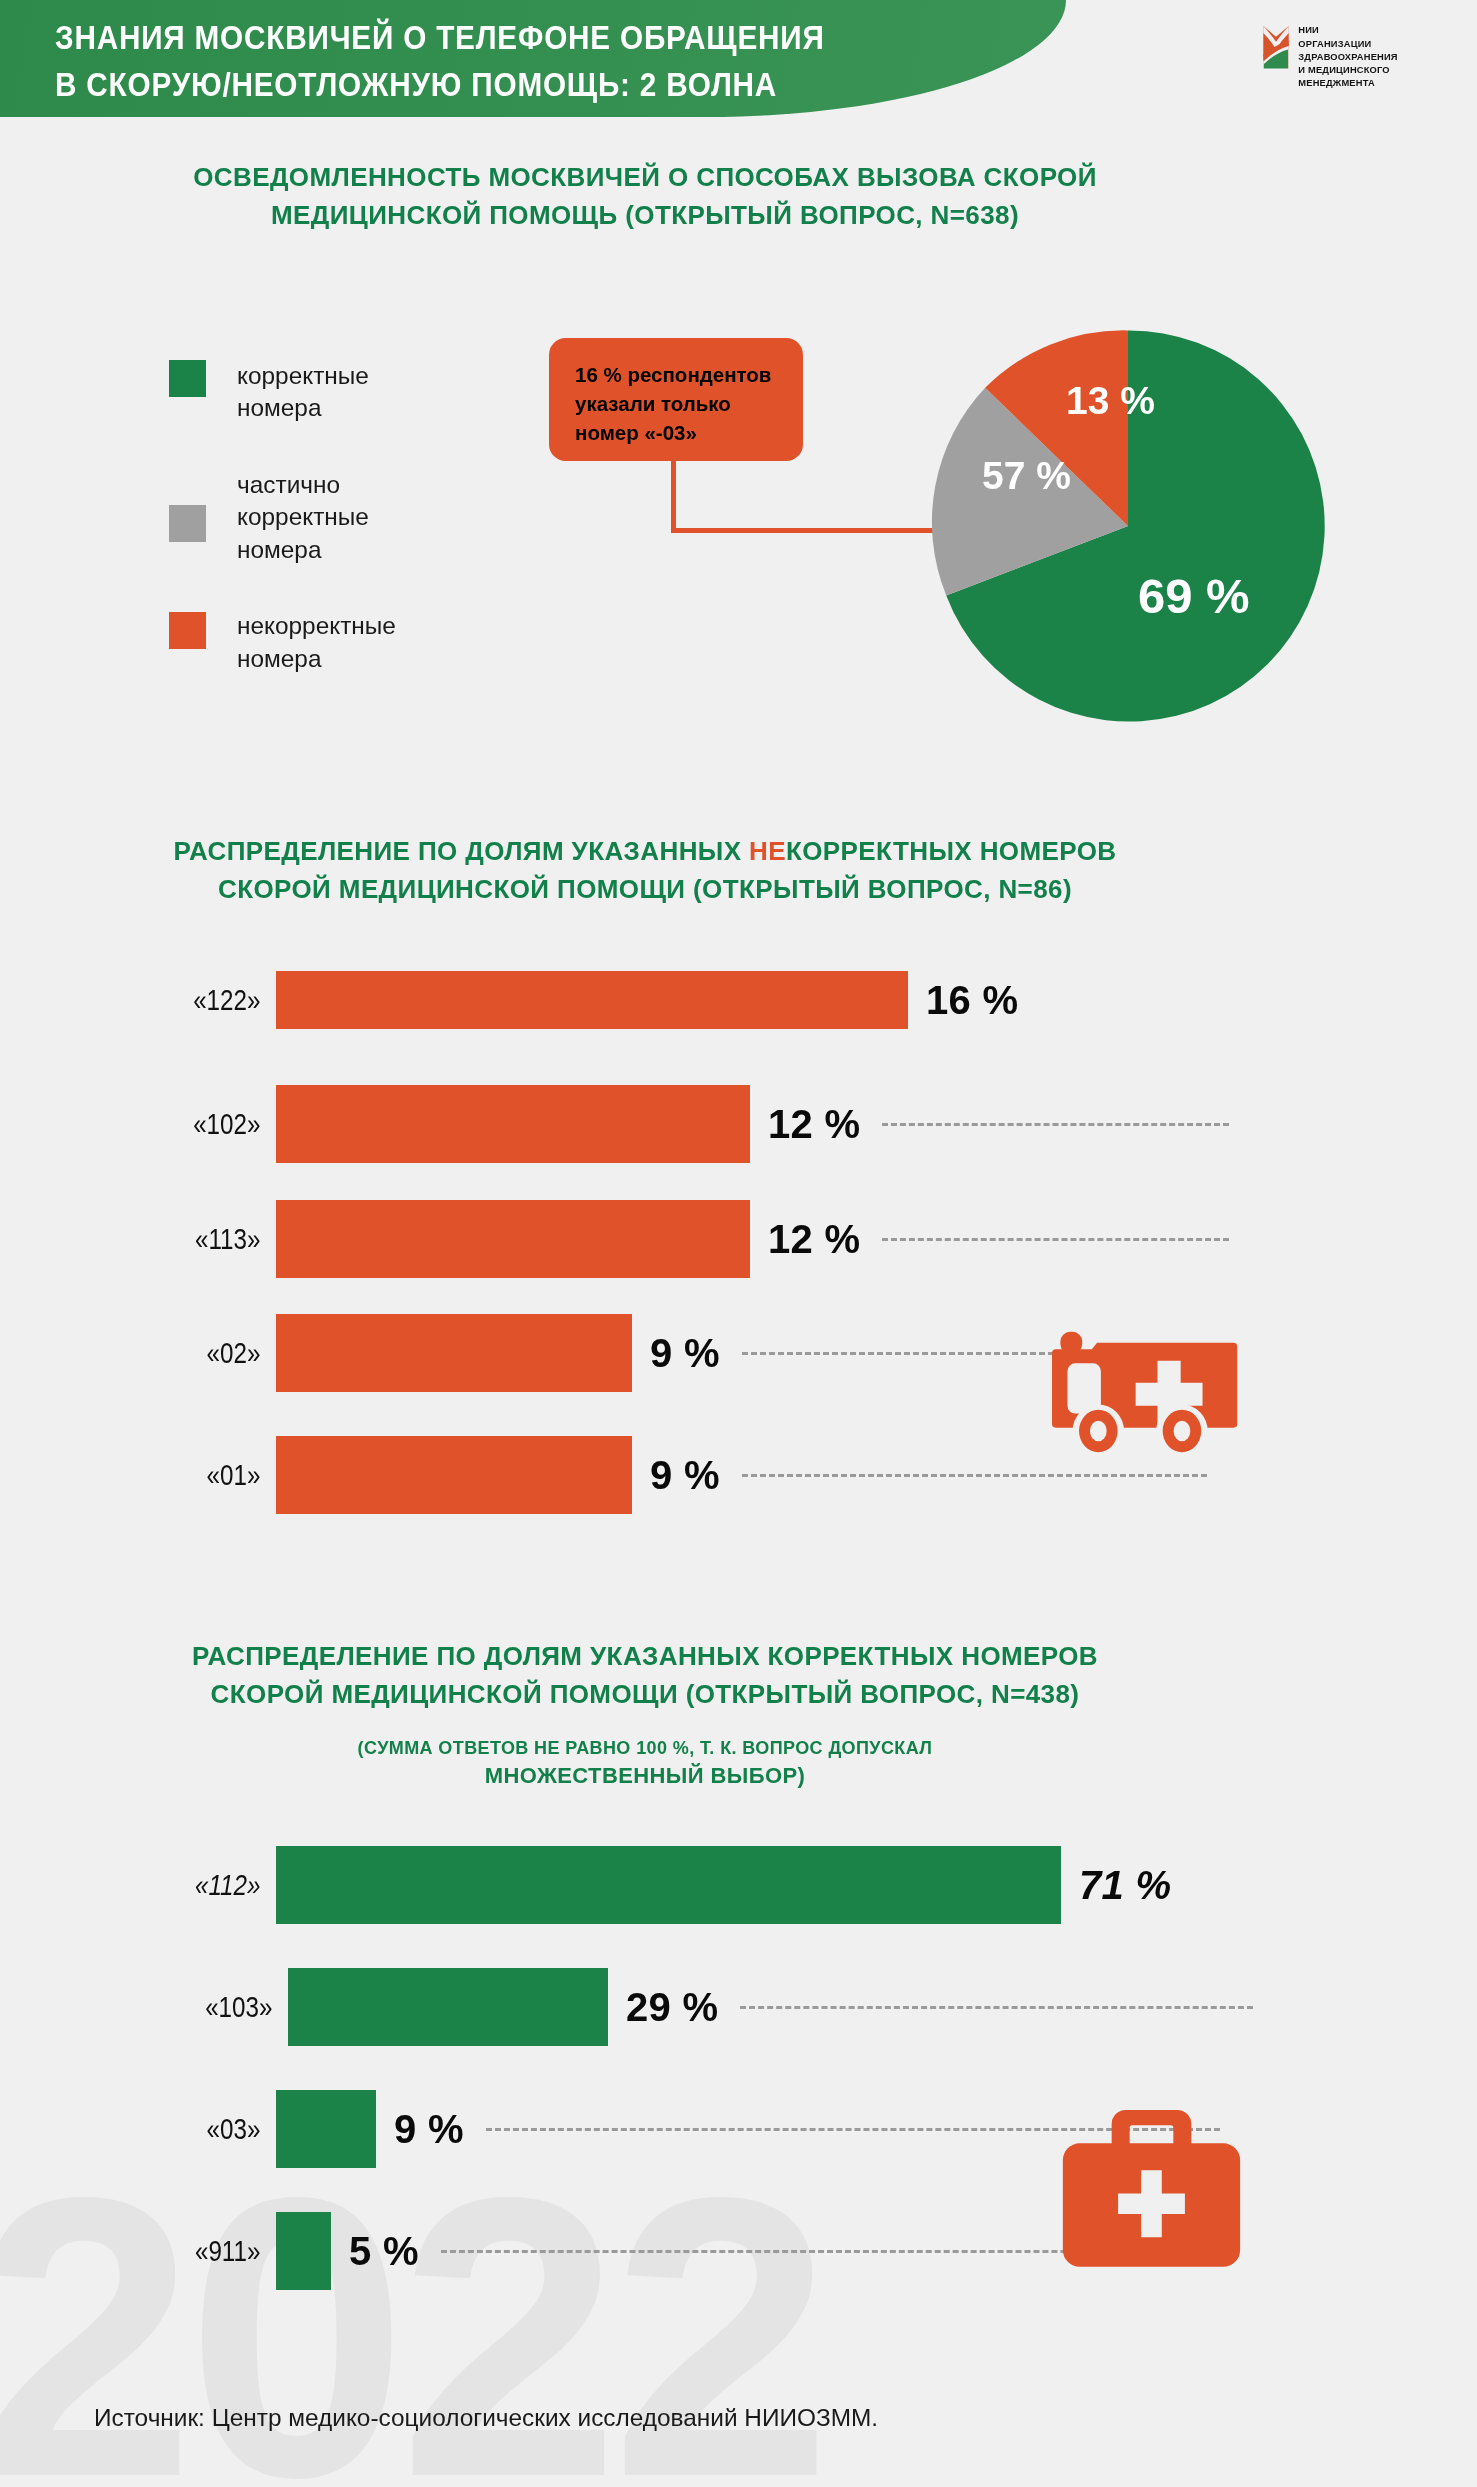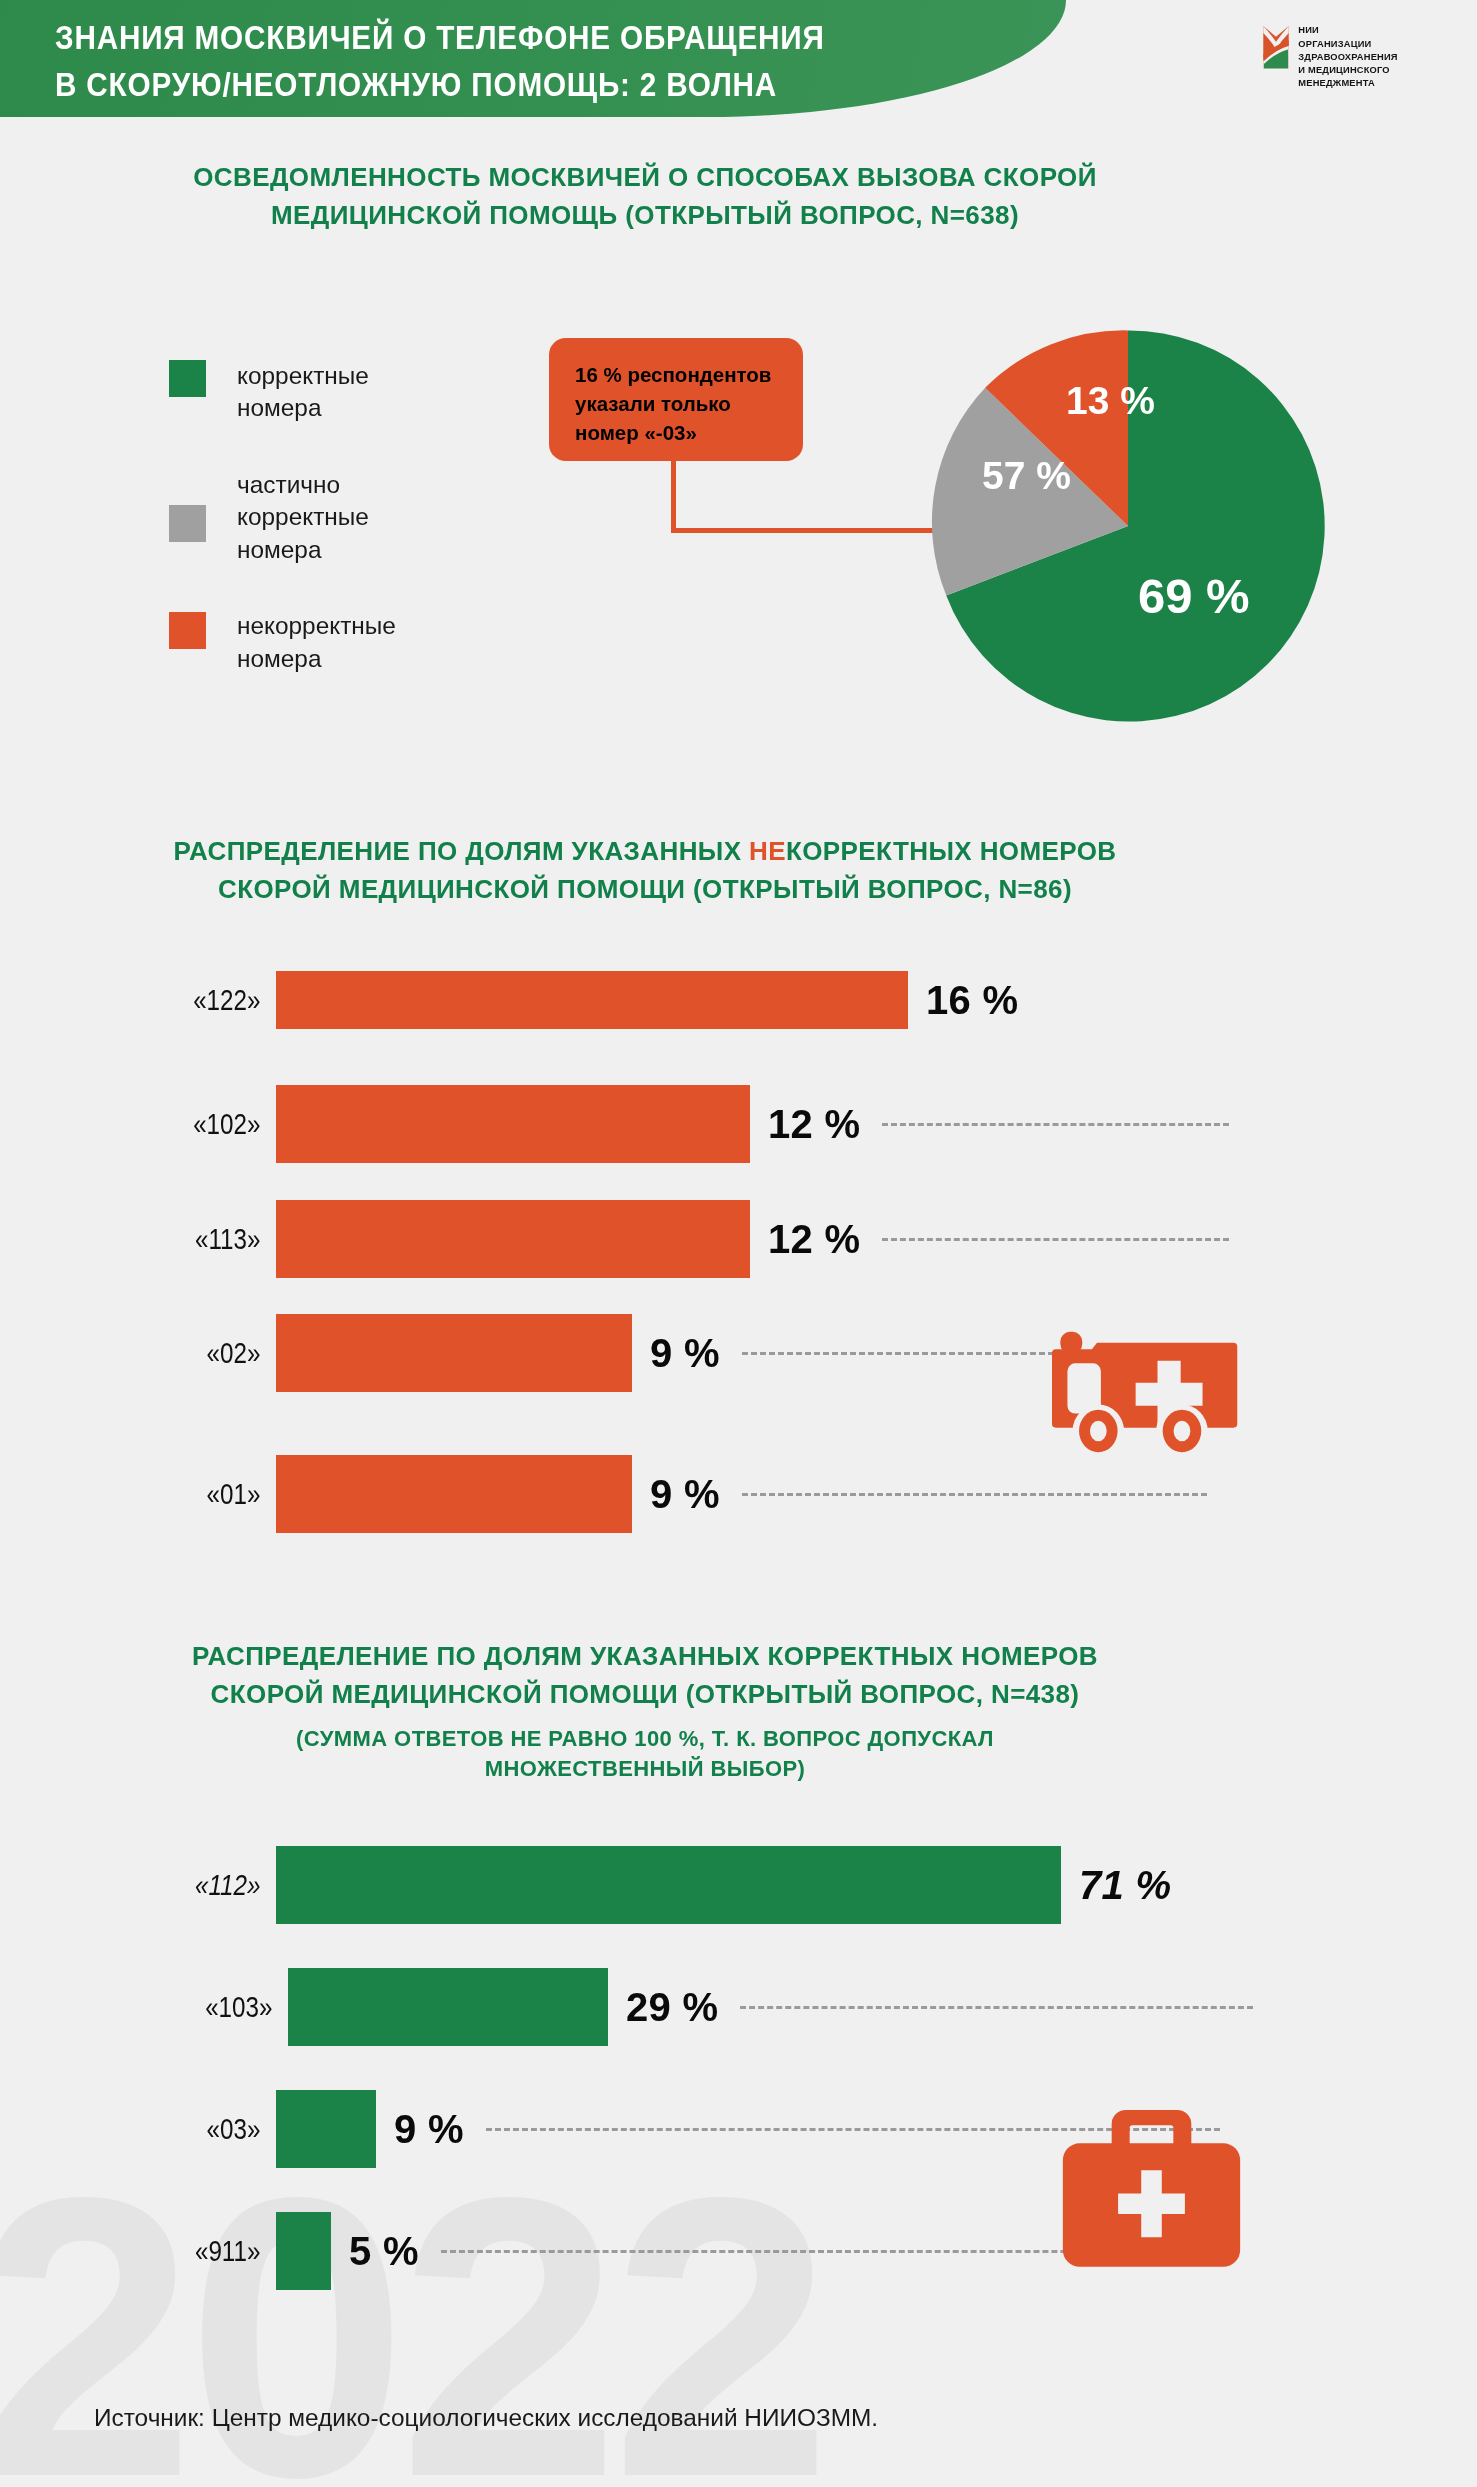--- a/index.html
+++ b/index.html
@@ -40,21 +40,21 @@
   #logo-text div{text-transform:uppercase;}
   
   .section-title{
     position:absolute;left:0;width:1250px;text-align:center;
     color:#12804a;font-weight:700;text-transform:uppercase;
     font-family:"Liberation Sans Narrow","Liberation Sans",sans-serif;
     letter-spacing:0.4px;z-index:2;padding-left:40px;
   }
   .section-title .line{display:block;white-space:nowrap;}
   .hl-orange{color:#e0522a;}
-  .sub-note{font-size:22px;line-height:1.36;margin-top:11px;}
+  .sub-note{font-size:18px;line-height:1.36;margin-top:23px;}
   
   #legend{position:absolute;left:169px;top:360px;width:334px;z-index:2;}
   .legend-row{display:flex;align-items:flex-start;margin-bottom:44px;}
   .legend-row:last-child{margin-bottom:0;}
   .legend-sw{width:37px;height:37px;flex:0 0 auto;margin-right:31px;}
   .legend-label{font-size:24.4px;line-height:1.33;color:#1a1a1a;}
   .legend-row.r2 .legend-sw{margin-top:36px;}
   .legend-row.r3 .legend-sw{margin-top:1.9px;}
   #callout{
     position:absolute;left:549px;top:338px;width:254px;height:123px;
@@ -184,21 +184,21 @@
       <div class="bbar" style="width: 474px; background: rgb(224, 82, 42);"></div>
       <div class="bval">12 %</div>
       <div class="bdash" style="width: 347px;"></div>
     </div>
     <div class="brow" style="top: 343px; height: 78px;">
       <div class="bcat">«02»</div>
       <div class="bbar" style="width: 356px; background: rgb(224, 82, 42);"></div>
       <div class="bval">9 %</div>
       <div class="bdash" style="width: 465px;"></div>
     </div>
-    <div class="brow" style="top: 484px; height: 78px;">
+    <div class="brow" style="top: 465px; height: 78px;">
       <div class="bcat">«01»</div>
       <div class="bbar" style="width: 356px; background: rgb(224, 82, 42);"></div>
       <div class="bval">9 %</div>
       <div class="bdash" style="width: 465px;"></div>
     </div>
   </div>
 
 <svg id="ambulance" viewBox="0 0 300 205">
   <rect x="13" y="9" width="34" height="34" rx="15" fill="#e0522a"></rect>
   <path d="M6 36 h56 l8 -10 h212 a6 6 0 0 1 6 6 v120 a6 6 0 0 1 -6 6 h-276 a6 6 0 0 1 -6 -6 v-30 h-8 v-18 h8 v-62 a6 6 0 0 1 6 -6 z" fill="#e0522a"></path>

